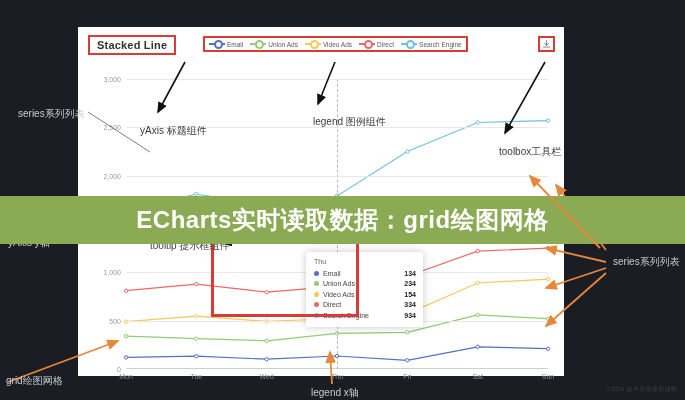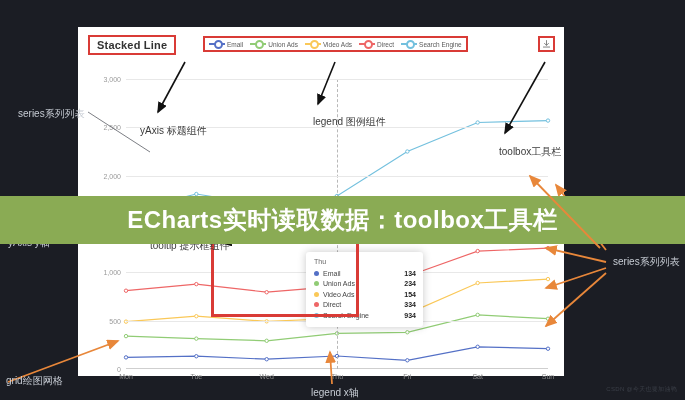--- a/index.html
+++ b/index.html
@@ -301,21 +301,21 @@
 
   <path d="M8,382 L118,341" stroke="#e8873a" stroke-width="1.8" fill="none" marker-end="url(#ahO)"></path>
   <path d="M332,384 L330,352" stroke="#e8873a" stroke-width="1.8" fill="none" marker-end="url(#ahO)"></path>
   <path d="M606,262 L546,248" stroke="#e8873a" stroke-width="1.8" fill="none" marker-end="url(#ahO)"></path>
   <path d="M606,268 L546,288" stroke="#e8873a" stroke-width="1.8" fill="none" marker-end="url(#ahO)"></path>
   <path d="M606,273 L546,326" stroke="#e8873a" stroke-width="1.8" fill="none" marker-end="url(#ahO)"></path>
   <path d="M606,250 L556,185" stroke="#e8873a" stroke-width="1.8" fill="none" marker-end="url(#ahO)"></path>
 </svg>
 
 <div id="banner">
-  <div id="banner-text">ECharts实时读取数据：toolbox工具栏</div>
+  <div id="banner-text">ECharts实时读取数据：grid绘图网格</div>
 </div>
 
 <svg id="svg-arrows-top">
     <defs>
       <marker id="ahO2" markerWidth="7" markerHeight="7" refX="6" refY="3" orient="auto">
         <path d="M0,0 L7,3 L0,6 z" fill="#e8873a"></path>
       </marker>
     </defs>
     <path d="M600,248 L530,176" stroke="#e8873a" stroke-width="1.8" fill="none" marker-end="url(#ahO2)"></path>
   </svg>

